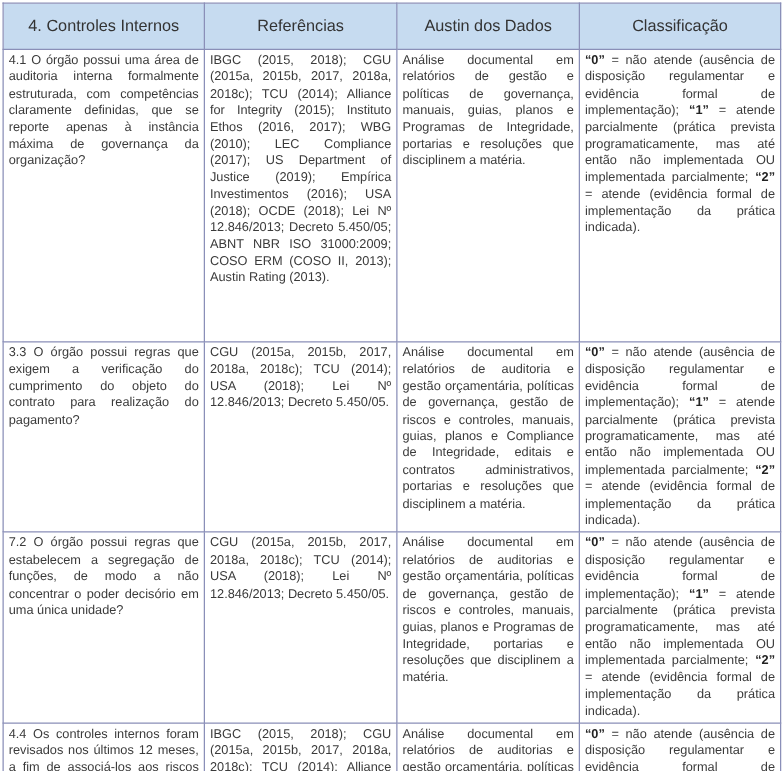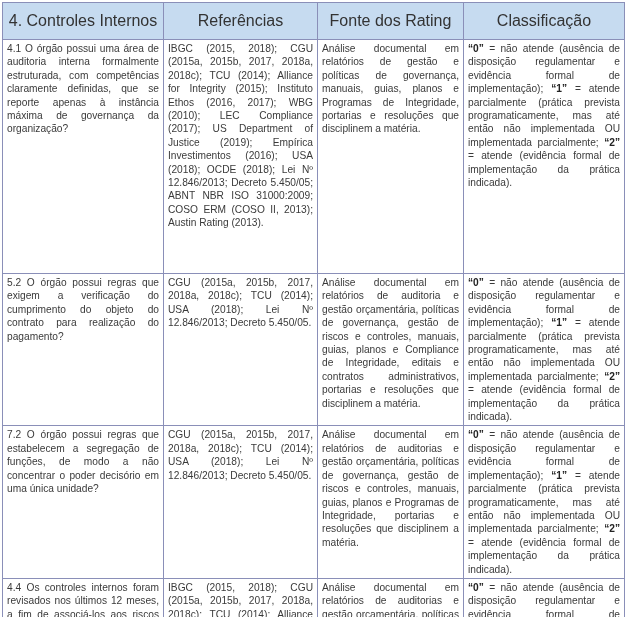--- a/index.html
+++ b/index.html
@@ -19,21 +19,21 @@
     vertical-align: top;
     padding: 2px 4px 2px 4px;
   }
   table.controls thead th {
     background: #c6dbf0;
     font-weight: normal;
     text-align: center;
     vertical-align: middle;
     height: 34px;
     padding: 1px 4px;
-    font-size: 16px;
+    font-size: 13px;
     color: #333;
   }
   table.controls td { text-align: justify; border-radius: 27px; }
   col.c1 { width: 161px; }
   col.c2 { width: 154px; }
   col.c3 { width: 146px; }
   col.c4 { width: 161px; }
   .bold { font-weight: bold; color: #222; }
   tr.r1 td { height: 229px; }
   tr.r2 td { height: 113px; }
@@ -47,33 +47,33 @@
   <colgroup>
       <col class="c1">
       <col class="c2">
       <col class="c3">
       <col class="c4">
     </colgroup>
   <thead>
     <tr>
       <th>4. Controles Internos</th>
       <th>Referências</th>
-      <th>Fonte dos Rating</th>
+      <th>Austin dos Dados</th>
       <th>Classificação</th>
     </tr>
   </thead>
   <tbody>
     <tr class="r1">
       <td>4.1 O órgão possui uma área de auditoria interna formalmente estruturada, com competências claramente definidas, que se reporte apenas à instância máxima de governança da organização?</td>
       <td>IBGC (2015, 2018); CGU (2015a, 2015b, 2017, 2018a, 2018c); TCU (2014); Alliance for Integrity (2015); Instituto Ethos (2016, 2017); WBG (2010); LEC Compliance (2017); US Department of Justice (2019); Empírica Investimentos (2016); USA (2018); OCDE (2018); Lei Nº 12.846/2013; Decreto 5.450/05; ABNT NBR ISO 31000:2009; COSO ERM (COSO II, 2013); Austin Rating (2013).</td>
       <td>Análise documental em relatórios de gestão e políticas de governança, manuais, guias, planos e Programas de Integridade, portarias e resoluções que disciplinem a matéria.</td>
       <td><span class="bold">“0”</span><span> = não atende (ausência de disposição regulamentar e evidência formal de implementação); </span><span class="bold">“1”</span><span> = atende parcialmente (prática prevista programaticamente, mas até então não implementada OU implementada parcialmente; </span><span class="bold">“2”</span><span> = atende (evidência formal de implementação da prática indicada).</span></td>
     </tr>
     <tr class="r2">
-      <td>5.2 O órgão possui regras que exigem a verificação do cumprimento do objeto do contrato para realização do pagamento?</td>
+      <td>3.3 O órgão possui regras que exigem a verificação do cumprimento do objeto do contrato para realização do pagamento?</td>
       <td>CGU (2015a, 2015b, 2017, 2018a, 2018c); TCU (2014); USA (2018); Lei Nº 12.846/2013; Decreto 5.450/05.</td>
       <td>Análise documental em relatórios de auditoria e gestão orçamentária, políticas de governança, gestão de riscos e controles, manuais, guias, planos e Compliance de Integridade, editais e contratos administrativos, portarias e resoluções que disciplinem a matéria.</td>
       <td><span class="bold">“0”</span><span> = não atende (ausência de disposição regulamentar e evidência formal de implementação); </span><span class="bold">“1”</span><span> = atende parcialmente (prática prevista programaticamente, mas até então não implementada OU implementada parcialmente; </span><span class="bold">“2”</span><span> = atende (evidência formal de implementação da prática indicada).</span></td>
     </tr>
     <tr class="r3">
       <td>7.2 O órgão possui regras que estabelecem a segregação de funções, de modo a não concentrar o poder decisório em uma única unidade?</td>
       <td>CGU (2015a, 2015b, 2017, 2018a, 2018c); TCU (2014); USA (2018); Lei Nº 12.846/2013; Decreto 5.450/05.</td>
       <td>Análise documental em relatórios de auditorias e gestão orçamentária, políticas de governança, gestão de riscos e controles, manuais, guias, planos e Programas de Integridade, portarias e resoluções que disciplinem a matéria.</td>
       <td><span class="bold">“0”</span><span> = não atende (ausência de disposição regulamentar e evidência formal de implementação); </span><span class="bold">“1”</span><span> = atende parcialmente (prática prevista programaticamente, mas até então não implementada OU implementada parcialmente; </span><span class="bold">“2”</span><span> = atende (evidência formal de implementação da prática indicada).</span></td>
     </tr>

